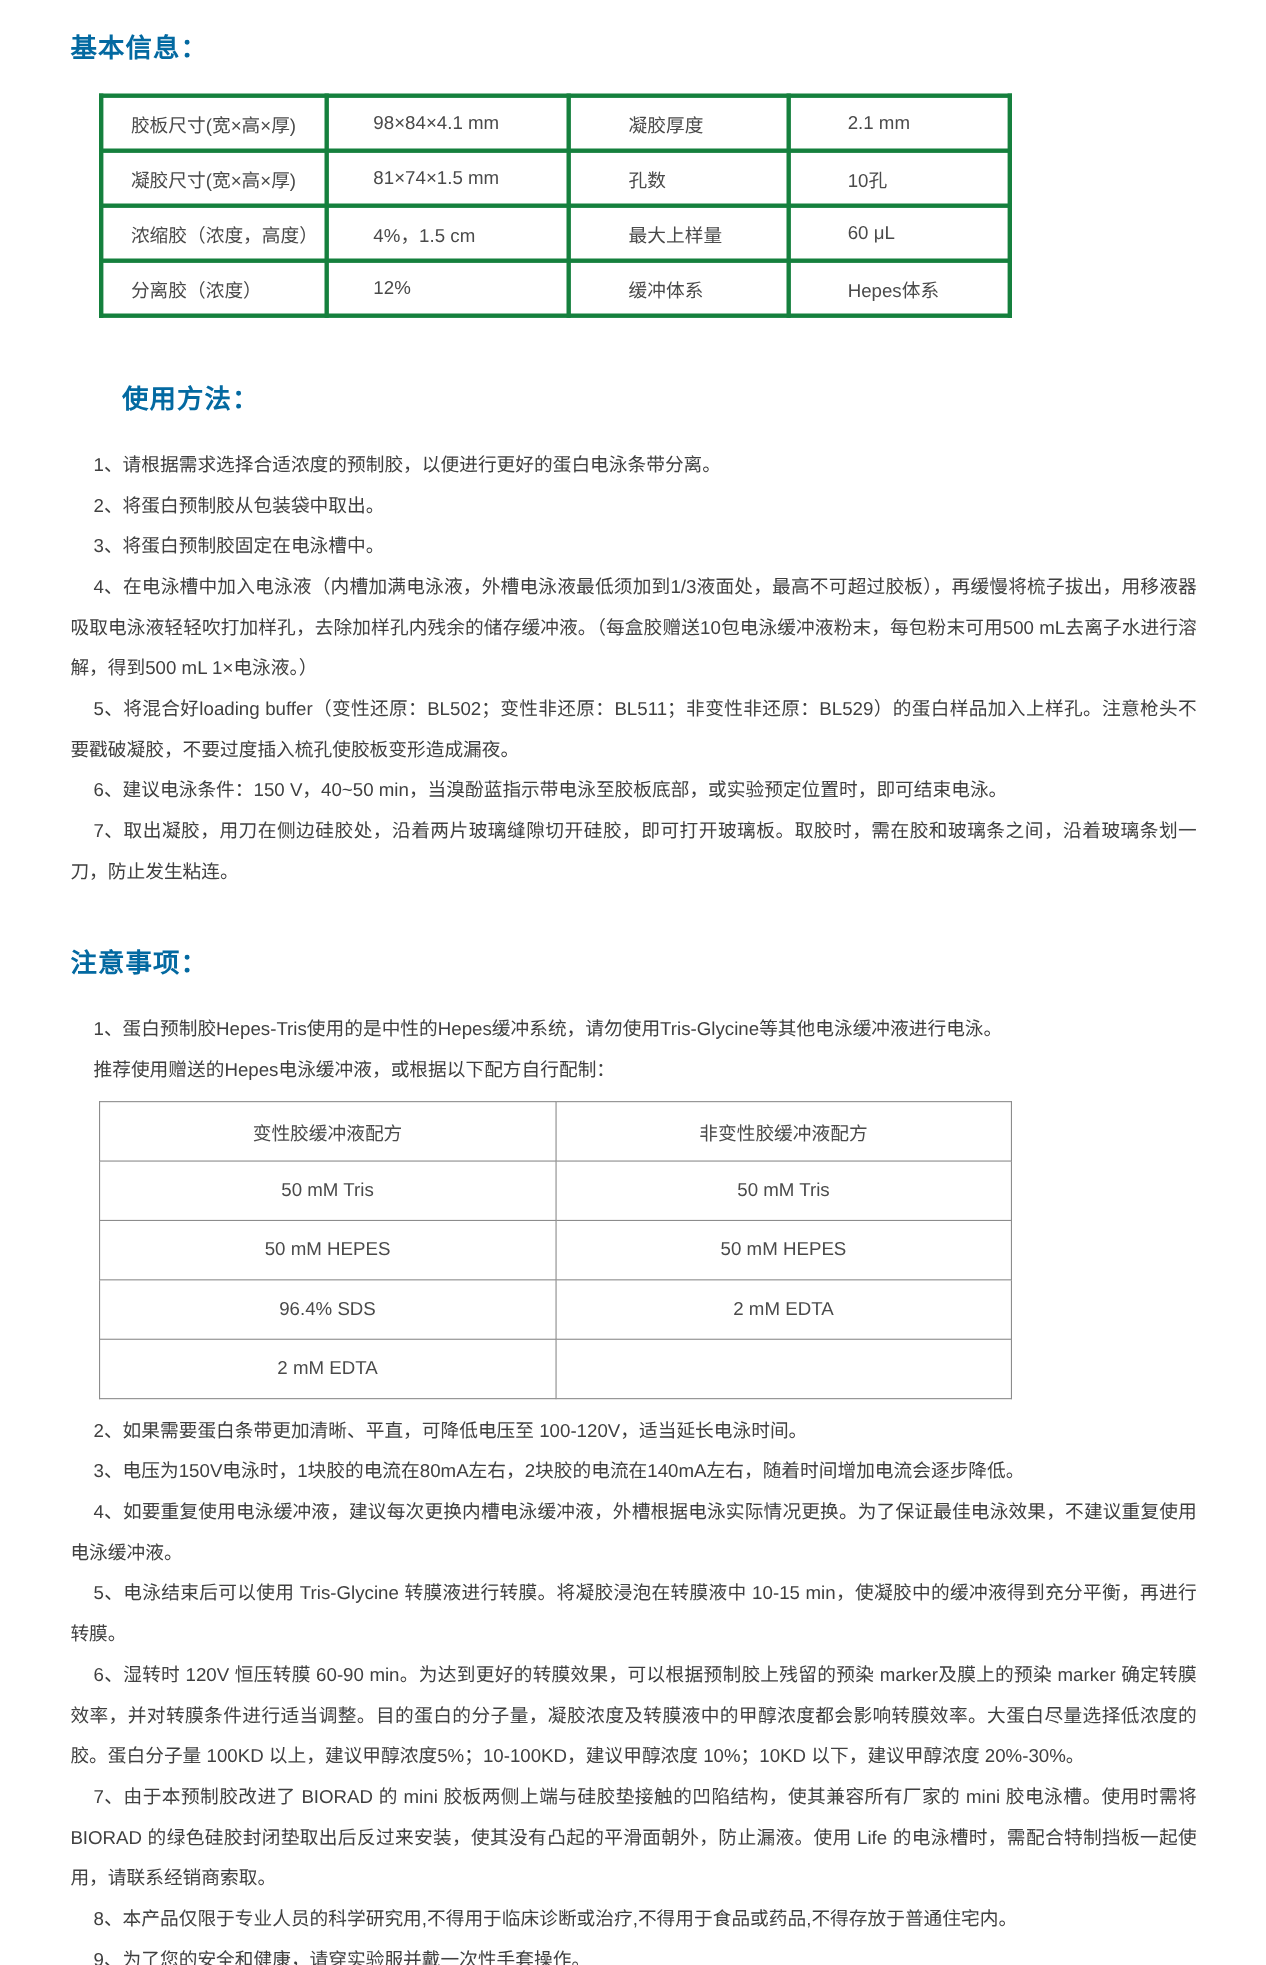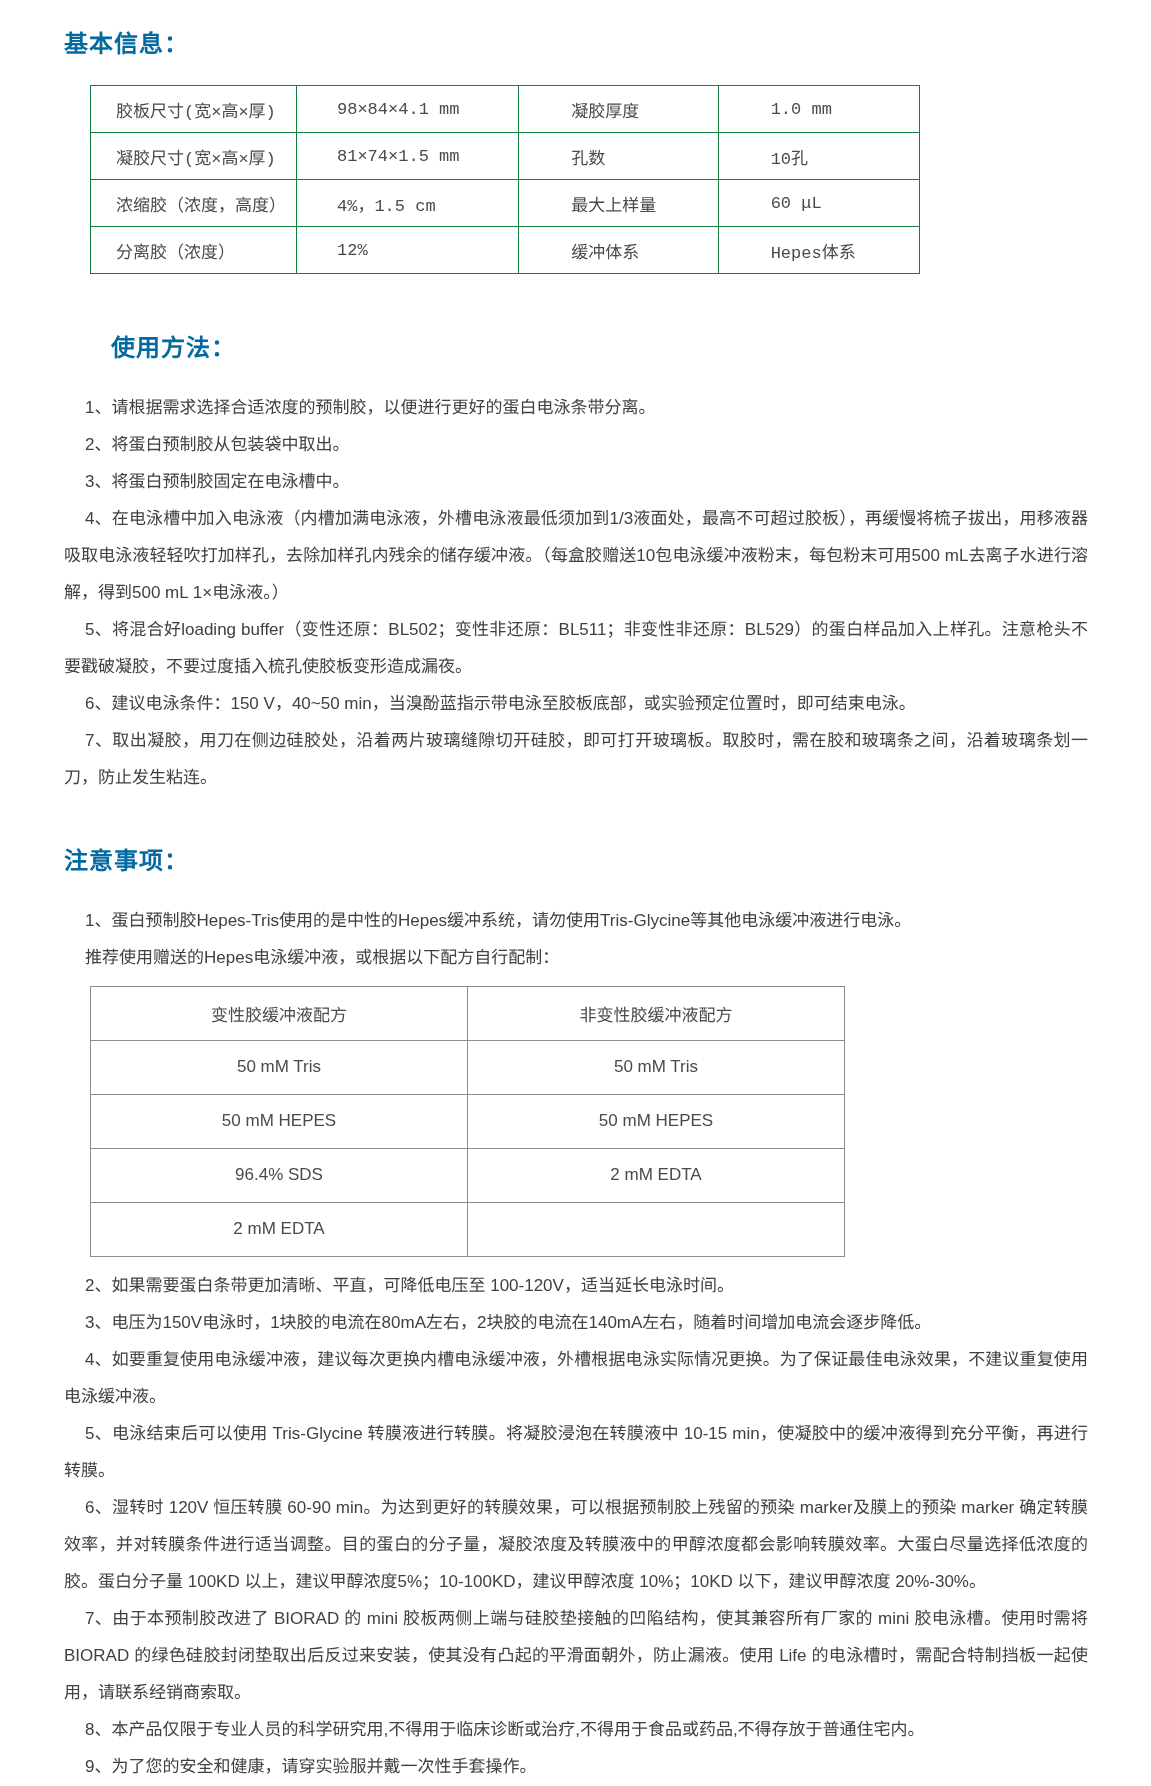--- a/index.html
+++ b/index.html
@@ -21,33 +21,32 @@
   .section-title.gap-top{margin-top:54px;margin-left:47px;}
   .section-title.gap-top2{margin-top:44px;}
 
   
   table{border-collapse:collapse;}
   .spec-table{
     width:830px;margin-left:26px;
     font-size:17px;color:#4a4a4a;
   }
   .spec-table td{
-    border:1px solid #15803d;
+    border:4px solid #15803d;
     height:46px;padding:0;
     vertical-align:middle;
-    font-family:Liberation Mono, monospace;
   }
   .spec-table td.c0{width:235px;padding-left:25px;}
   .spec-table td.c1{width:215px;padding-left:40px;}
   .spec-table td.c2{width:195px;padding-left:52px;}
   .spec-table td.c3{width:185px;padding-left:52px;}
 
   
   .buffer-table{
-    width:755px;margin:10px 0 10px 26px;
+    width:830px;margin:10px 0 10px 26px;
     font-size:17px;color:#4a4a4a;
   }
   .buffer-table td{
     border:1px solid #8c8c8c;
     height:51px;text-align:center;vertical-align:middle;
     width:50%;
   }
 
   
   .para{
@@ -63,21 +62,21 @@
 <div class="page">
 
   <h2 class="section-title">基本信息：</h2>
 
   <table class="spec-table">
     <tbody>
       <tr>
         <td class="c0">胶板尺寸(宽×高×厚)</td>
         <td class="c1">98×84×4.1 mm</td>
         <td class="c2">凝胶厚度</td>
-        <td class="c3">1.0 mm</td>
+        <td class="c3">2.1 mm</td>
       </tr>
       <tr>
         <td class="c0">凝胶尺寸(宽×高×厚)</td>
         <td class="c1">81×74×1.5 mm</td>
         <td class="c2">孔数</td>
         <td class="c3">10孔</td>
       </tr>
       <tr>
         <td class="c0">浓缩胶（浓度，高度）</td>
         <td class="c1">4%，1.5 cm</td>

